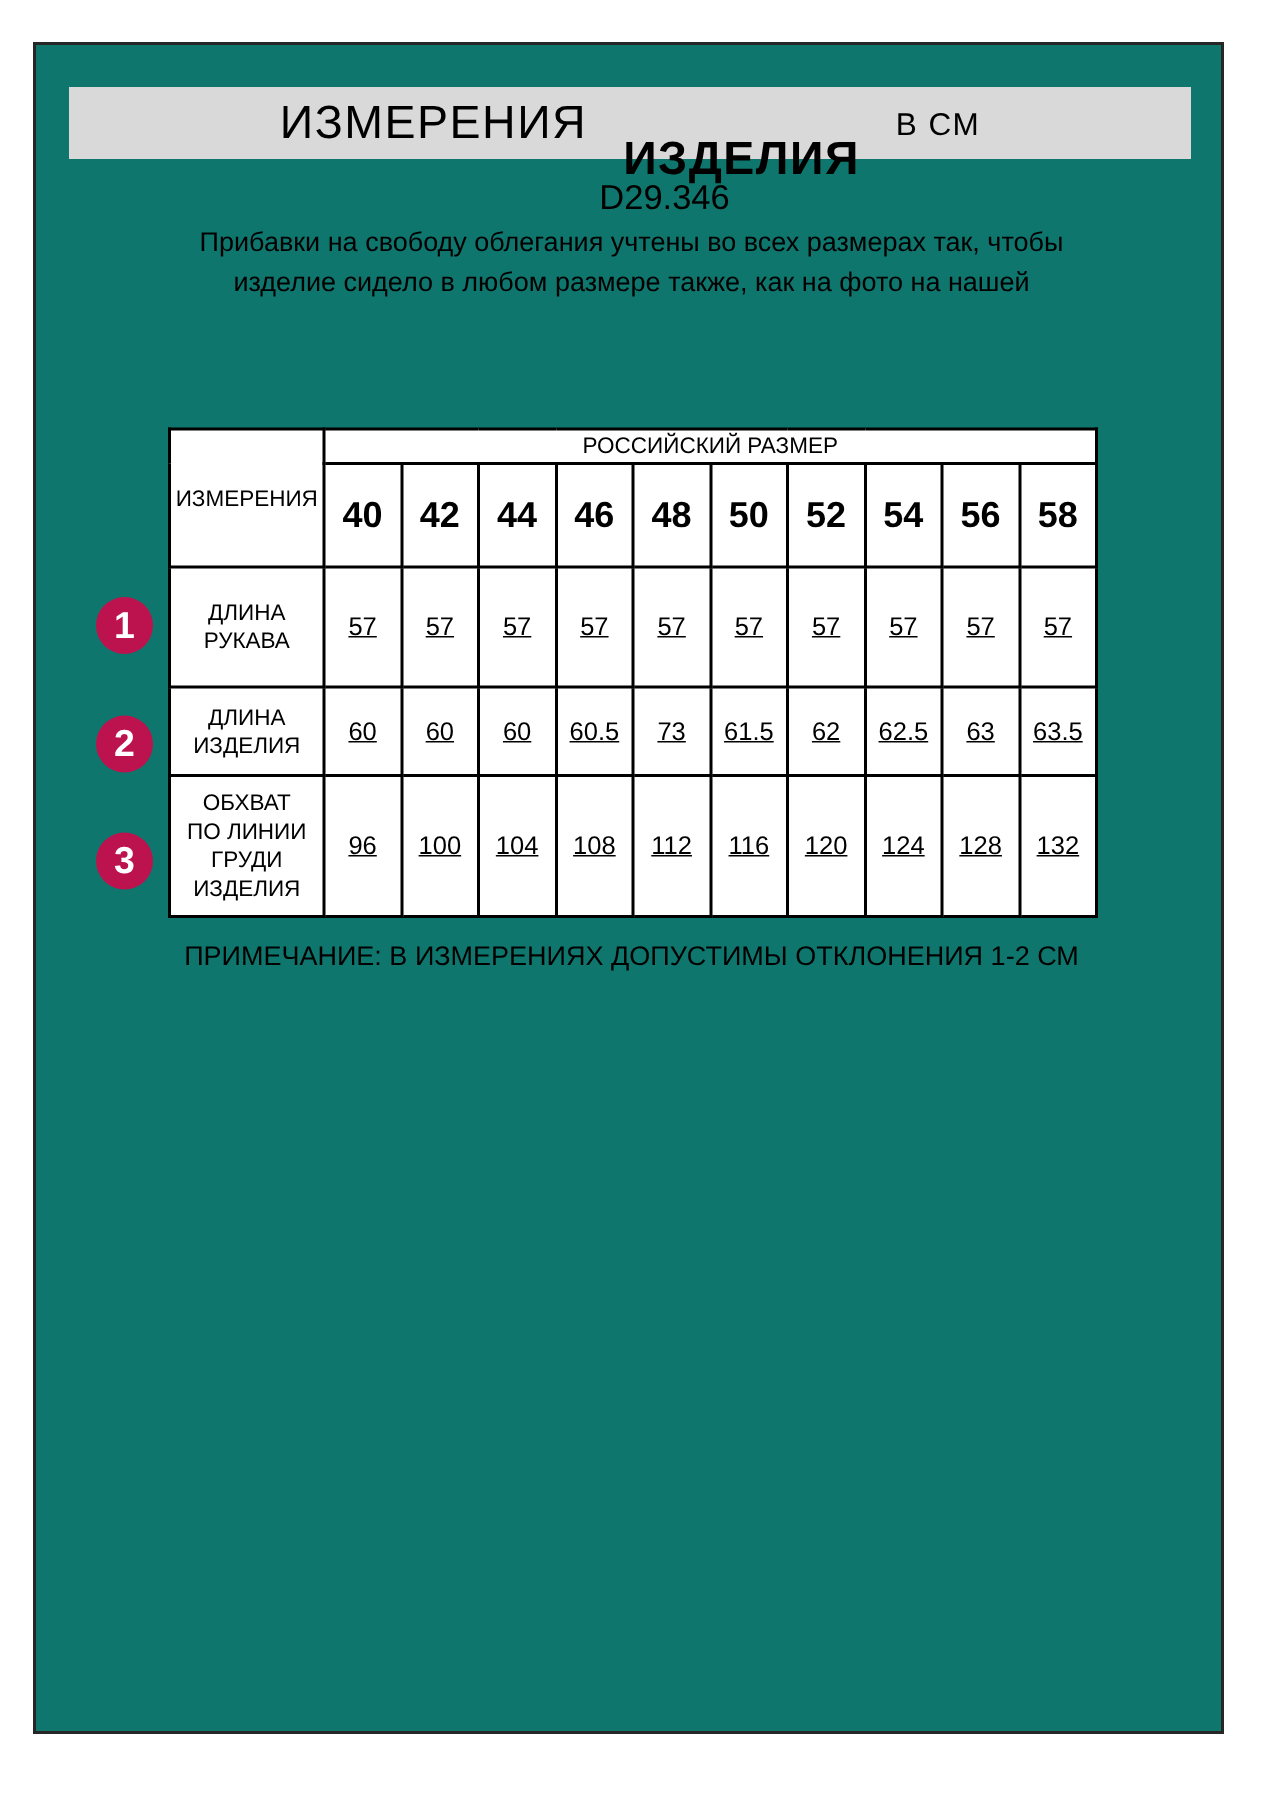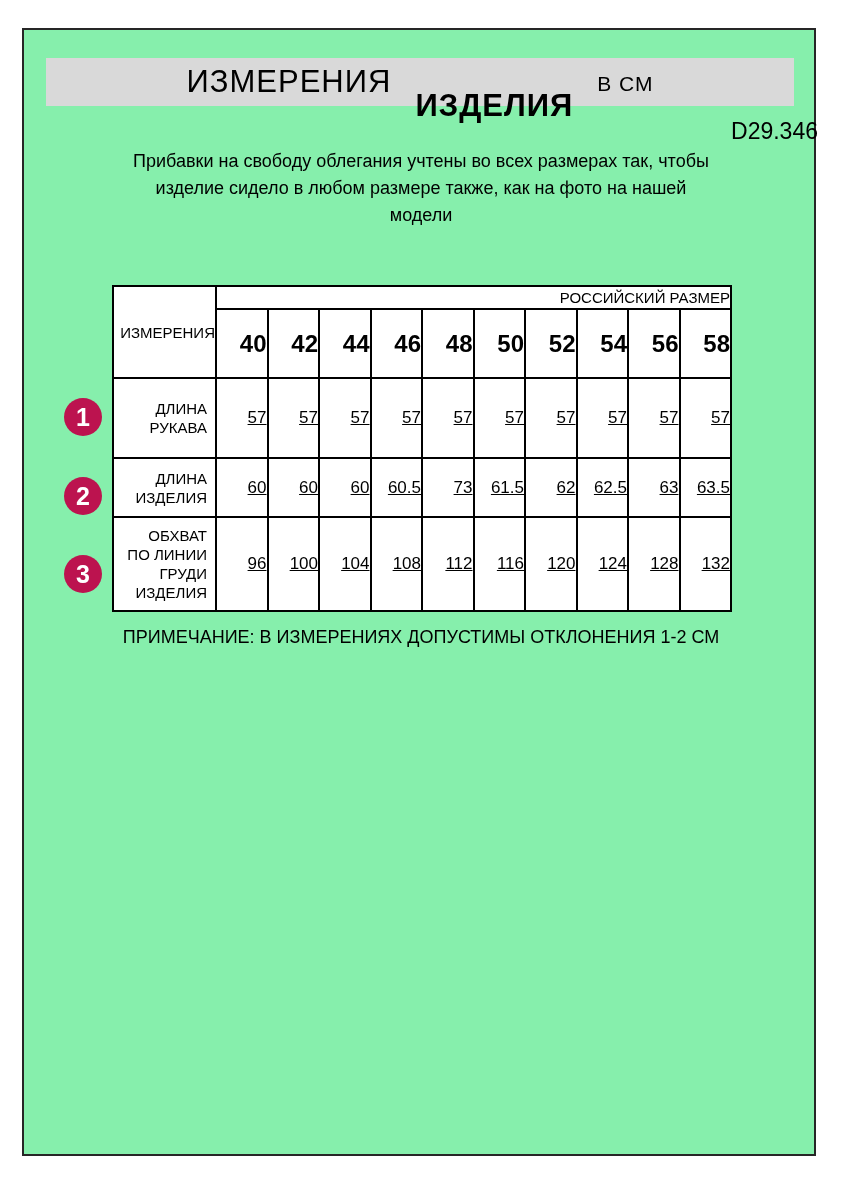--- a/index.html
+++ b/index.html
@@ -10,21 +10,21 @@
     color: #000000;
     overflow: hidden;
   }
   .canvas { position: relative; width: 849px; height: 1200px; background: #fff; }
 
   .page-frame {
     position: absolute;
     left: 22px; top: 28px;
     width: 794px; height: 1128px;
     border: 2px solid #262626;
-    background: #86efac;
+    background: #0f766e;
   }
 
   .title-bar {
     position: absolute;
     left: 22px; top: 28px;
     width: 748px; height: 48px;
     background: #d9d9d9;
     display: flex;
     align-items: center;
     justify-content: center;
@@ -32,21 +32,21 @@
     white-space: nowrap;
   }
   .title-part1 { font-size: 31px; font-weight: 400; letter-spacing: 1px; }
   .title-part2 { font-size: 31px; font-weight: 700; letter-spacing: 1px; margin-top: 48px; }
   .title-part3 { font-size: 21px; font-weight: 400; letter-spacing: 1px; position: relative; top: 2px; }
 
   .model-code {
     position: absolute;
     left: 0; top: 88px;
     width: 794px;
-    text-align: right;
+    text-align: center;
     font-size: 23px;
     font-weight: 400;
     padding-left: 44px;
   }
 
   .description {
     position: absolute;
     left: 0; top: 118px;
     width: 794px;
     text-align: center;
@@ -56,21 +56,21 @@
   }
 
   .size-table {
     position: absolute;
     left: 88px; top: 255px;
     border-collapse: collapse;
     table-layout: fixed;
   }
   .size-table td {
     border: 2px solid #000000;
-    text-align: right;
+    text-align: center;
     vertical-align: middle;
     background: #ffffff;
   }
   .size-table .corner   { width: 103px; font-size: 15px; }
   .size-table .group    { height: 23px; font-size: 15px; }
   .size-table .size     { height: 69px; width: 51.5px; font-size: 24px; font-weight: 700; }
   .size-table .rowlabel { font-size: 15px; line-height: 19px; padding: 8px; }
   .size-table .val      { font-size: 17px; text-decoration: underline; }
   .size-table .row-1 td { height: 80px; }
   .size-table .row-2 td { height: 59px; }
@@ -111,21 +111,20 @@
       <span class="title-part1">ИЗМЕРЕНИЯ</span>
       <span class="title-part2">ИЗДЕЛИЯ</span>
       <span class="title-part3">В СМ</span>
     </div>
 
     <div class="model-code">D29.346</div>
 
     <div class="description">
       <div>Прибавки на свободу облегания учтены во всех размерах так, чтобы</div>
       <div>изделие сидело в любом размере также, как на фото на нашей</div>
-      <div>модели</div>
     </div>
 
     <table class="size-table">
       <colgroup>
         <col style="width:103px">
         <col style="width:51.5px">
           <col style="width:51.5px">
           <col style="width:51.5px">
           <col style="width:51.5px">
           <col style="width:51.5px">

